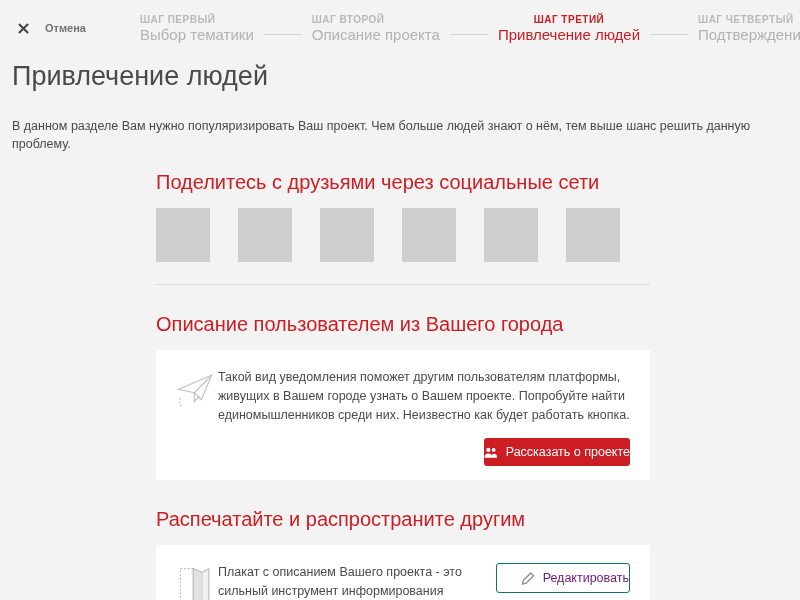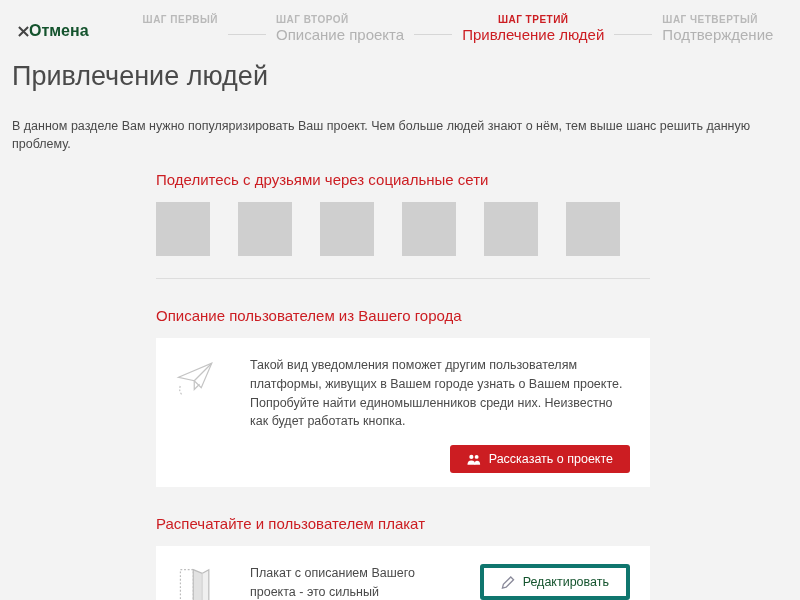--- a/index.html
+++ b/index.html
@@ -2,22 +2,22 @@
 <html><head>
 <meta charset="utf-8">
 <style>
 * { margin: 0; padding: 0; box-sizing: border-box; }
 body { font-family: "Helvetica Neue", Helvetica, Arial, sans-serif;
   background: #f3f3f3; color: #333; font-size: 13px;
   width: 800px; height: 600px; overflow: hidden; }
 
 
 .topbar { display: flex; align-items: flex-start; padding: 14px 14px 6px 18px; }
-.cancel { display: flex; align-items: center; gap: 0; cursor: pointer;
-  font-size: 16px; font-weight: 700; color: #14532d; padding-top: 8px; }
+.cancel { display: flex; align-items: center; gap: 16px; cursor: pointer;
+  font-size: 11px; font-weight: 700; color: #737373; padding-top: 8px; }
 .cancel svg { width: 11px; height: 11px; stroke: #444; stroke-width: 2.2; }
 
 .steps { display: flex; align-items: flex-start; margin-left: 54px; flex: 1; }
 .step { display: flex; flex-direction: column; white-space: nowrap; }
 .step .caption { font-size: 10px; letter-spacing: 0.5px; color: #b9b9b9;
   text-transform: uppercase; font-weight: 700; margin-bottom: 1px; }
 .step .title { font-size: 15px; color: #b2b2b2; font-weight: 400; }
 .step.active .caption { color: #cc1d22; text-align: center; }
 .step.active .title { color: #cc1d22; }
 .sepline { flex: 0 0 38px; height: 1px; background: #d6d6d6;
@@ -26,62 +26,63 @@
 
 .pagehead { padding: 12px 18px 0 12px; }
 .pagehead h1 { font-size: 27px; font-weight: 300; color: #4a4a4a; }
 .pagehead .desc { font-size: 12.5px; color: #4a4a4a; margin-top: 26px;
   line-height: 1.4; }
 
 
 .content { width: 494px; margin: 18px 0 0 156px; }
 
 .section { margin-bottom: 28px; }
-.section h2 { font-size: 15px; font-weight: 400; color: #cc1d22;
+.section h2 { font-size: 20px; font-weight: 400; color: #cc1d22;
   margin-bottom: 14px; }
 
 .social-row { display: flex; gap: 28px; padding-bottom: 22px;
   border-bottom: 1px solid #ddd; }
 .social-box { width: 54px; height: 54px; background: #cfcfcf; cursor: pointer; }
 
 .card { background: #fff; padding: 18px 20px 14px 18px; display: flex;
-  gap: 32px; }
+  gap: 0; }
 .card .icon-wrap { flex: 0 0 44px; display: flex; justify-content: center;
   align-items: flex-start; padding-top: 2px; }
 .card .body { flex: 1; }
 .card p { font-size: 12.5px; line-height: 1.5; color: #4a4a4a; }
 .card .actions-right { margin-top: 14px; display: flex;
   justify-content: flex-end; }
 .card .side-actions { display: flex; flex-direction: column; gap: 10px;
   align-items: flex-end; flex: 0 0 150px; }
 
 .btn { display: inline-flex; align-items: center; gap: 8px;
-  padding: 7px 17px; border-radius: 3px; font-size: 12.5px;
+  padding: 7px 0; border-radius: 3px; font-size: 12.5px;
   cursor: pointer; border: 1px solid transparent; font-family: inherit; }
 .btn-primary { background: #cc1d22; color: #fff; border: none; }
-.btn-outline { background: #fff; border: 4px solid #0f766e; color: #14532d;
-  min-width: 134px; justify-content: flex-start; }
+.btn-outline { background: #fff; border: 1px solid #0f766e; color: #701a75;
+  min-width: 134px; justify-content: flex-end; }
 .btn svg { width: 14px; height: 13px; flex-shrink: 0; }
 
 .plane-icon { width: 42px; height: 42px; }
 .poster-icon { width: 38px; height: 44px; }
 </style>
 </head>
 <body>
 
 <div class="topbar">
   <div class="cancel">
     <svg viewBox="0 0 12 12" fill="none">
       <path d="M1 1 L11 11 M11 1 L1 11"></path>
     </svg>
     <span>Отмена</span>
   </div>
   <div class="steps">
     <div class="step">
       <span class="caption">ШАГ ПЕРВЫЙ</span>
+      <span class="title">Выбор тематики</span>
     </div>
     <div class="sepline"></div>
     <div class="step">
       <span class="caption">ШАГ ВТОРОЙ</span>
       <span class="title">Описание проекта</span>
     </div>
     <div class="sepline"></div>
     <div class="step active">
       <span class="caption">ШАГ ТРЕТИЙ</span>
       <span class="title">Привлечение людей</span>
@@ -135,21 +136,21 @@
               <path d="M8.5 13 Q8.5 8.5 11.5 8.5 Q15 8.5 15 13 Z"></path>
             </svg>
             <span>Рассказать о проекте</span>
           </button>
         </div>
       </div>
     </div>
   </div>
 
   <div class="section">
-    <h2>Распечатайте и пользователем плакат</h2>
+    <h2>Распечатайте и распространите другим</h2>
     <div class="card">
       <div class="icon-wrap">
         <svg class="poster-icon" viewBox="0 0 40 48" fill="none" stroke="#bcbcbc" stroke-width="1.3">
           <rect x="3" y="4" width="14" height="38" stroke-dasharray="2 2"></rect>
           <path d="M17 4 L27 8 L27 44 L17 42 Z" fill="#e2e2e2" stroke="#bcbcbc"></path>
           <path d="M27 8 L34 4 L34 40 L27 44" fill="#f0f0f0" stroke="#bcbcbc"></path>
         </svg>
       </div>
       <div class="body" style="flex:1 1 0; padding-right:8px;">
         <p>Плакат с описанием Вашего проекта - это сильный инструмент информирования ваших соседей, или людей, которые редко пользуются интернетом</p>

